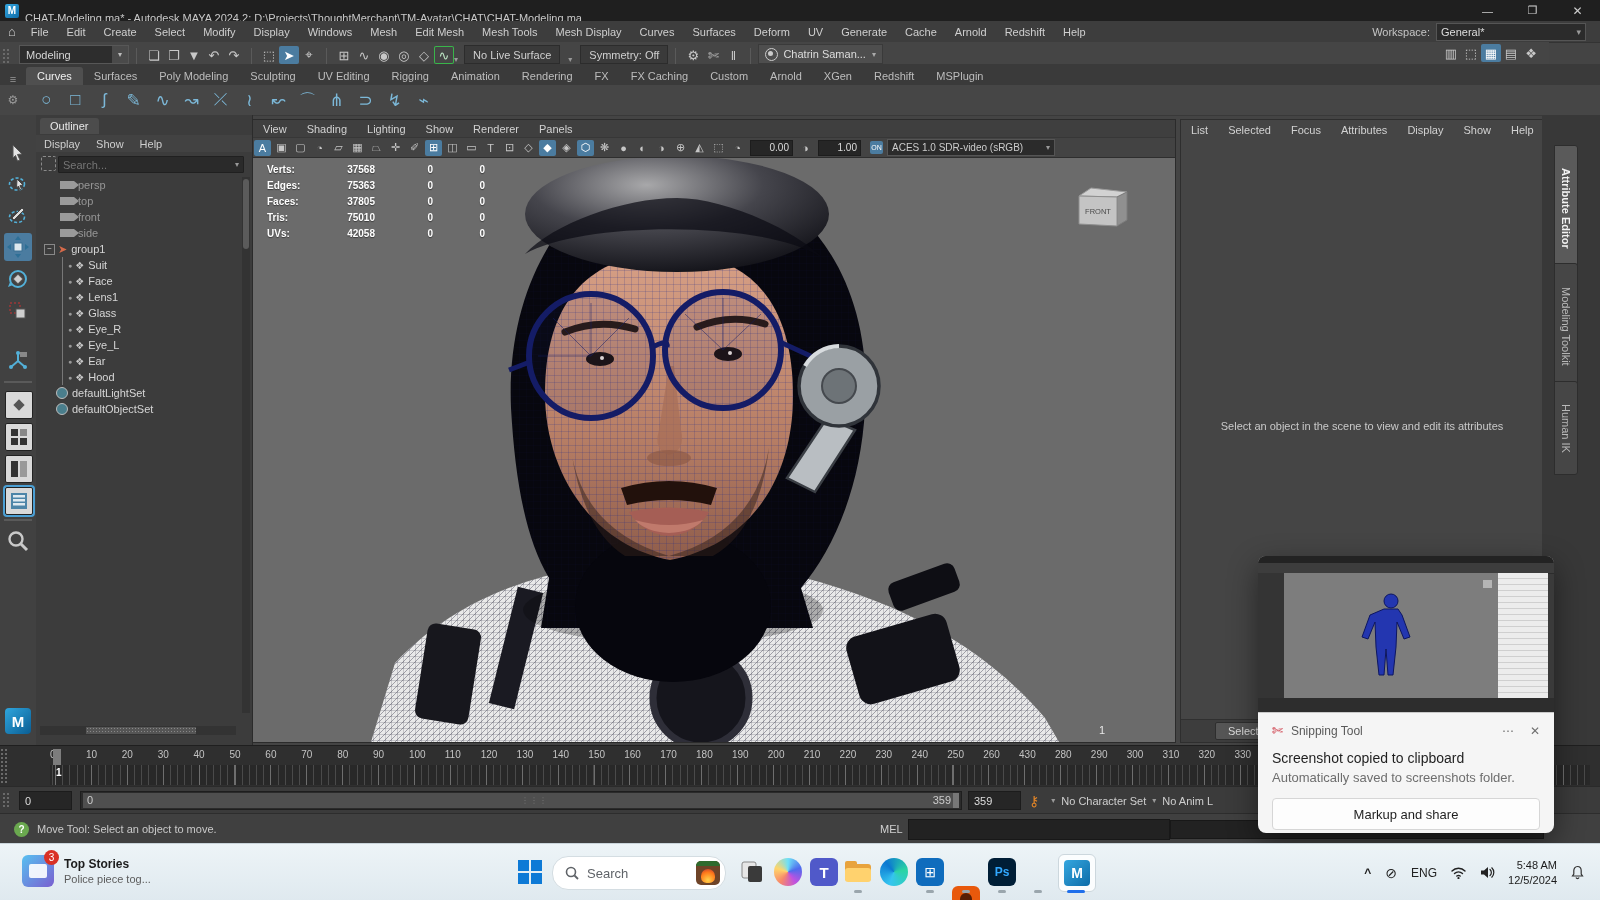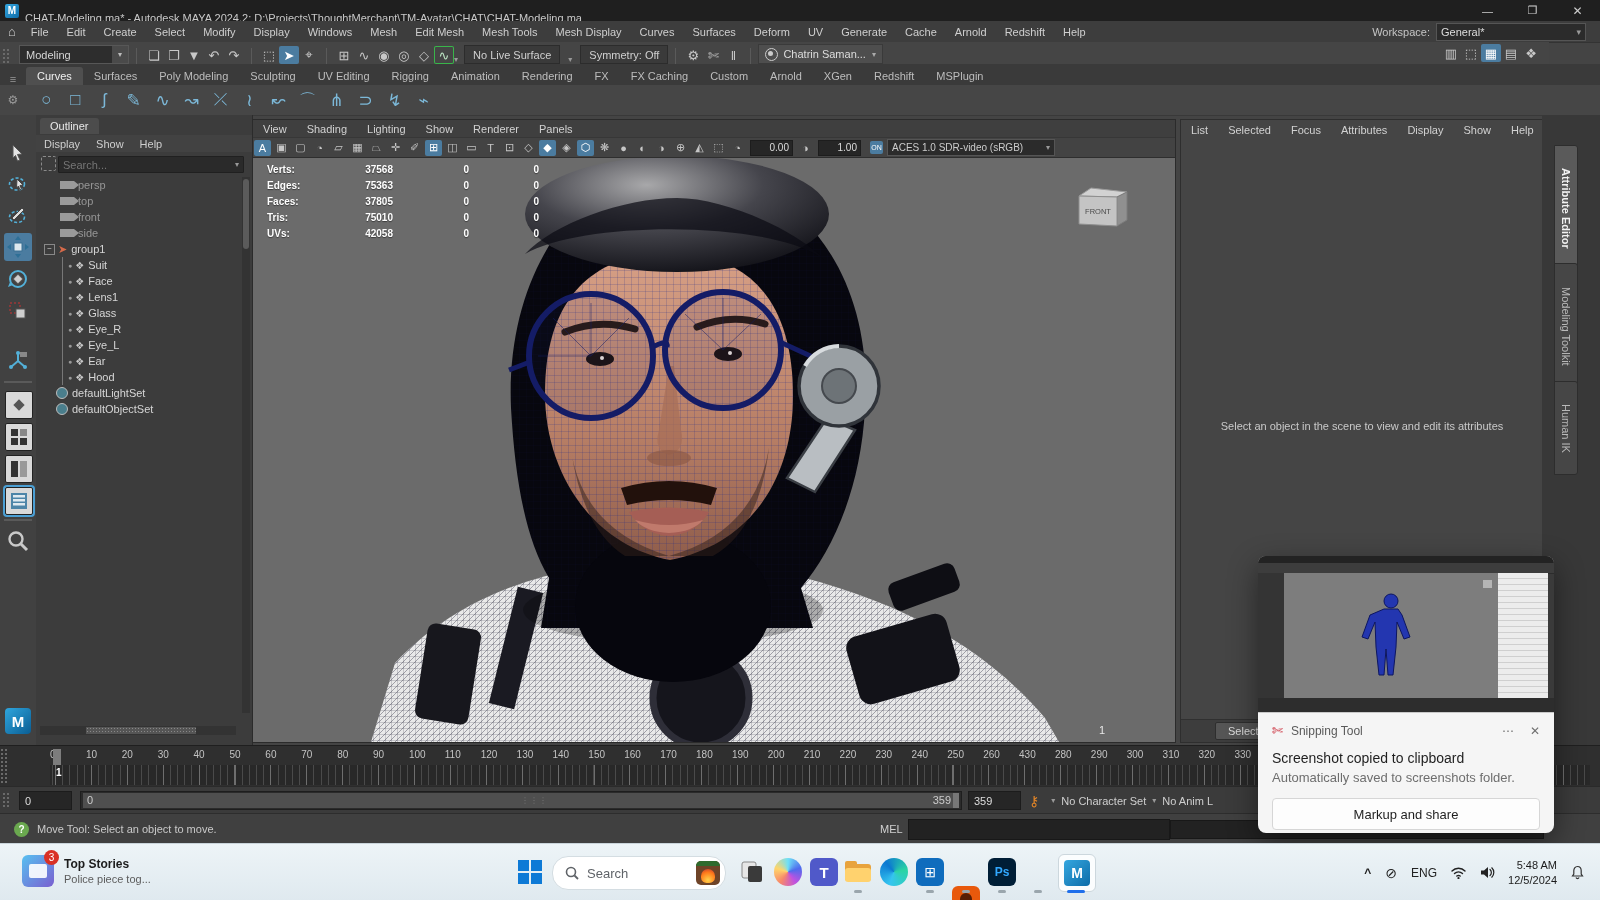--- a/index.html
+++ b/index.html
@@ -95,21 +95,21 @@
   .vp-menus span{padding:0 10px;color:#d2d2d2;}
   .vp-iconbar{height:19px;background:#434343;display:flex;align-items:center;border-top:1px solid #373737;border-bottom:1px solid #2e2e2e;}
   .vp-icon{width:17px;height:16px;display:flex;align-items:center;justify-content:center;font-size:11px;color:#c6c6c6;border-radius:2px;margin:0 1px;}
   .vp-icon.hl{background:#4b7ca0;color:#fff;}
   .vp-field{width:38px;height:14px;background:#262626;border:1px solid #1d1d1d;color:#ddd;font-size:10px;display:flex;align-items:center;justify-content:flex-end;padding-right:3px;margin:0 3px;}
   .vp-colorspace{width:158px;height:15px;background:#2b2b2b;border:1px solid #555;color:#ccc;font-size:10px;display:flex;align-items:center;padding:0 4px;margin-left:4px;}
   .vp-colorspace .caret{margin-left:auto;font-size:8px;color:#999;}
   .cs-badge{width:13px;height:13px;border-radius:2px;background:#4b7ca0;color:#fff;font-size:7px;display:flex;align-items:center;justify-content:center;margin-left:6px;}
   .vp-canvas{position:absolute;left:0;top:38px;right:0;bottom:0;background:#6b6b6b;overflow:hidden;}
   .stats{position:absolute;left:14px;top:3px;color:#fff;font-size:10px;font-weight:bold;text-shadow:0 1px 1px rgba(0,0,0,.45);}
-  .stats .srow{display:flex;height:16px;align-items:center;gap:18px;}
+  .stats .srow{display:flex;height:16px;align-items:center;}
   .stats .lab{width:46px;}
   .stats .v1{width:62px;text-align:right;}
   .stats .v2{width:58px;text-align:right;}
   .stats .v3{width:52px;text-align:right;}
   .viewcube{position:absolute;right:40px;top:22px;width:64px;height:56px;}
   .frame-num{position:absolute;right:70px;bottom:6px;color:#e8e8e8;font-size:11px;}
 
   
   .rpanel{left:1180px;top:119px;width:362px;height:622px;background:#454545;border:1px solid #2e2e2e;}
   .rp-menus{height:19px;display:flex;align-items:center;}

